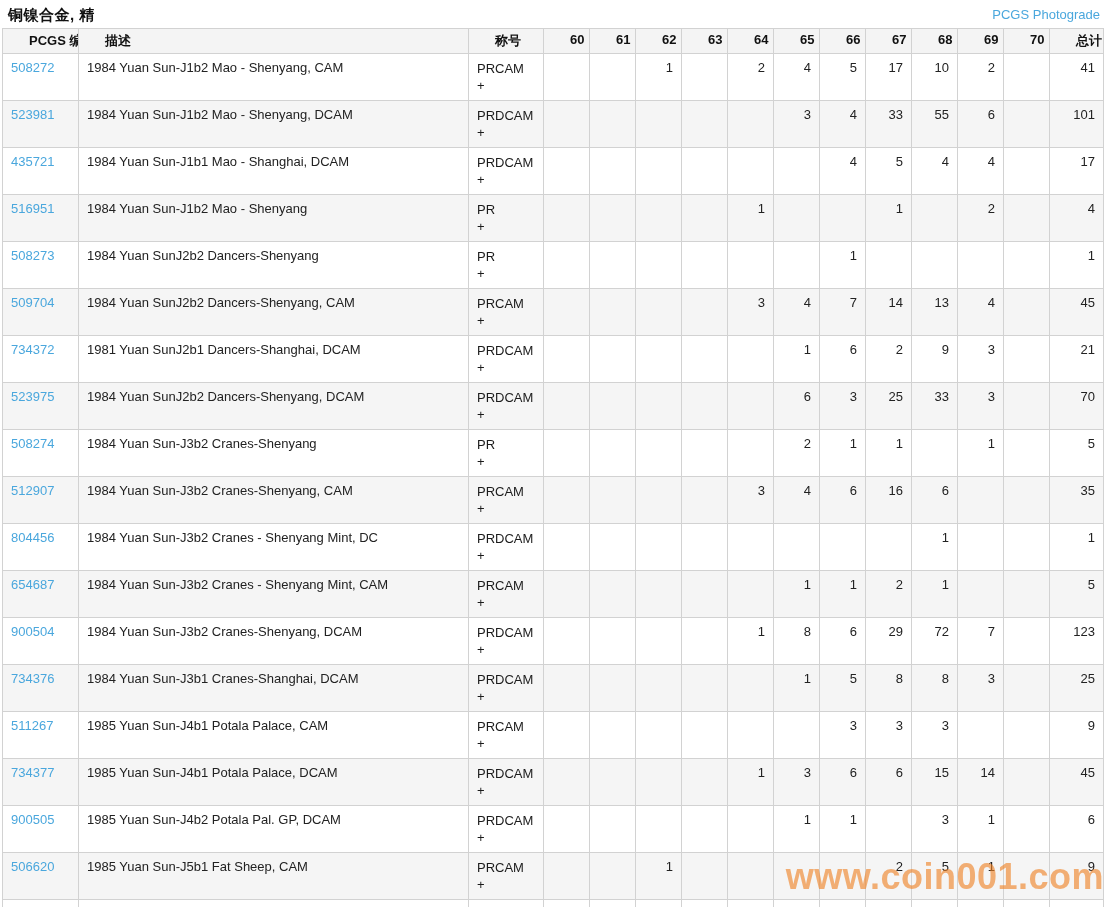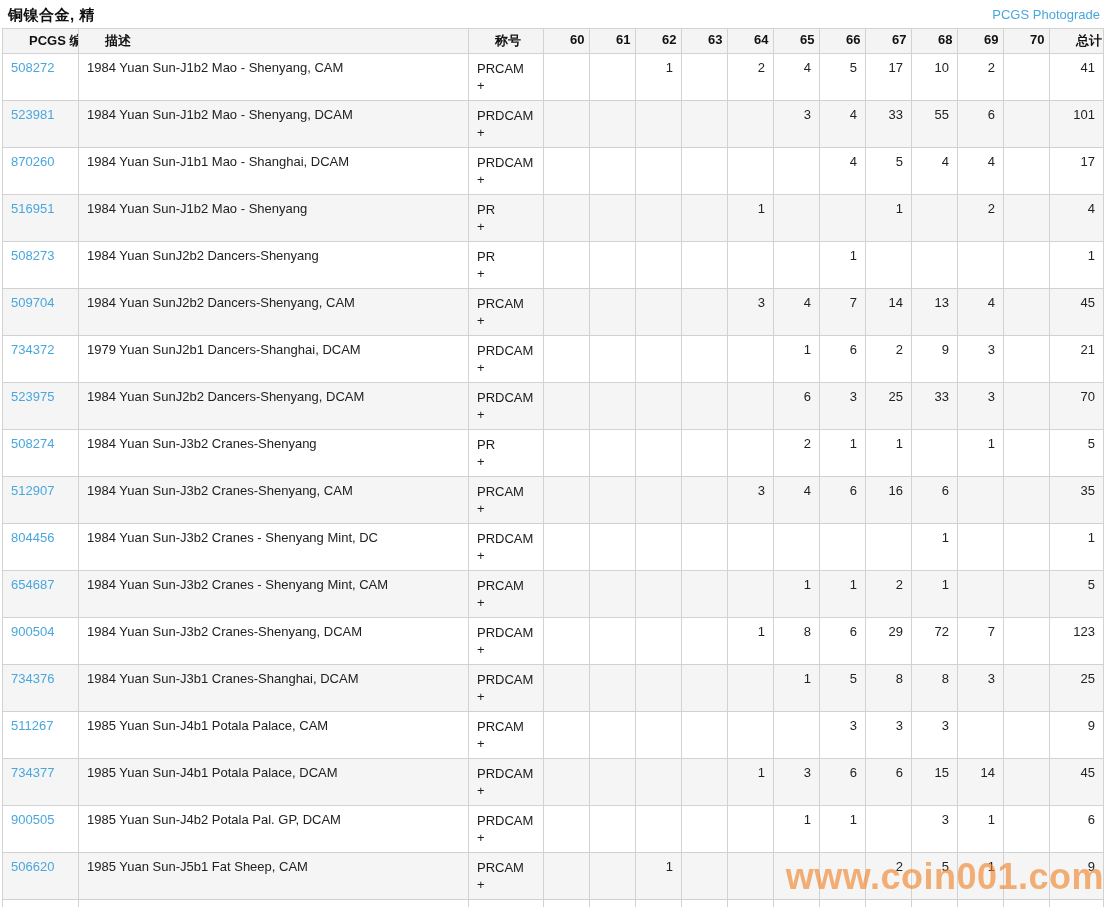--- a/index.html
+++ b/index.html
@@ -137,21 +137,21 @@
           <td class="td-num"></td>
           <td class="td-num">3</td>
           <td class="td-num">4</td>
           <td class="td-num">33</td>
           <td class="td-num">55</td>
           <td class="td-num">6</td>
           <td class="td-num"></td>
           <td class="td-num td-total">101</td>
   </tr>
         <tr>
-    <td class="td-pcgs"><a href="#">870260</a></td>
+    <td class="td-pcgs"><a href="#">435721</a></td>
     <td class="td-desc">1984 Yuan Sun-J1b1 Mao - Shanghai, DCAM</td>
     <td class="td-desig">
       <div>PRDCAM</div>
       <div>+</div>
     </td>
     <td class="td-num"></td>
           <td class="td-num"></td>
           <td class="td-num"></td>
           <td class="td-num"></td>
           <td class="td-num"></td>
@@ -218,21 +218,21 @@
           <td class="td-num">4</td>
           <td class="td-num">7</td>
           <td class="td-num">14</td>
           <td class="td-num">13</td>
           <td class="td-num">4</td>
           <td class="td-num"></td>
           <td class="td-num td-total">45</td>
   </tr>
         <tr>
     <td class="td-pcgs"><a href="#">734372</a></td>
-    <td class="td-desc">1979 Yuan SunJ2b1 Dancers-Shanghai, DCAM</td>
+    <td class="td-desc">1981 Yuan SunJ2b1 Dancers-Shanghai, DCAM</td>
     <td class="td-desig">
       <div>PRDCAM</div>
       <div>+</div>
     </td>
     <td class="td-num"></td>
           <td class="td-num"></td>
           <td class="td-num"></td>
           <td class="td-num"></td>
           <td class="td-num"></td>
           <td class="td-num">1</td>

